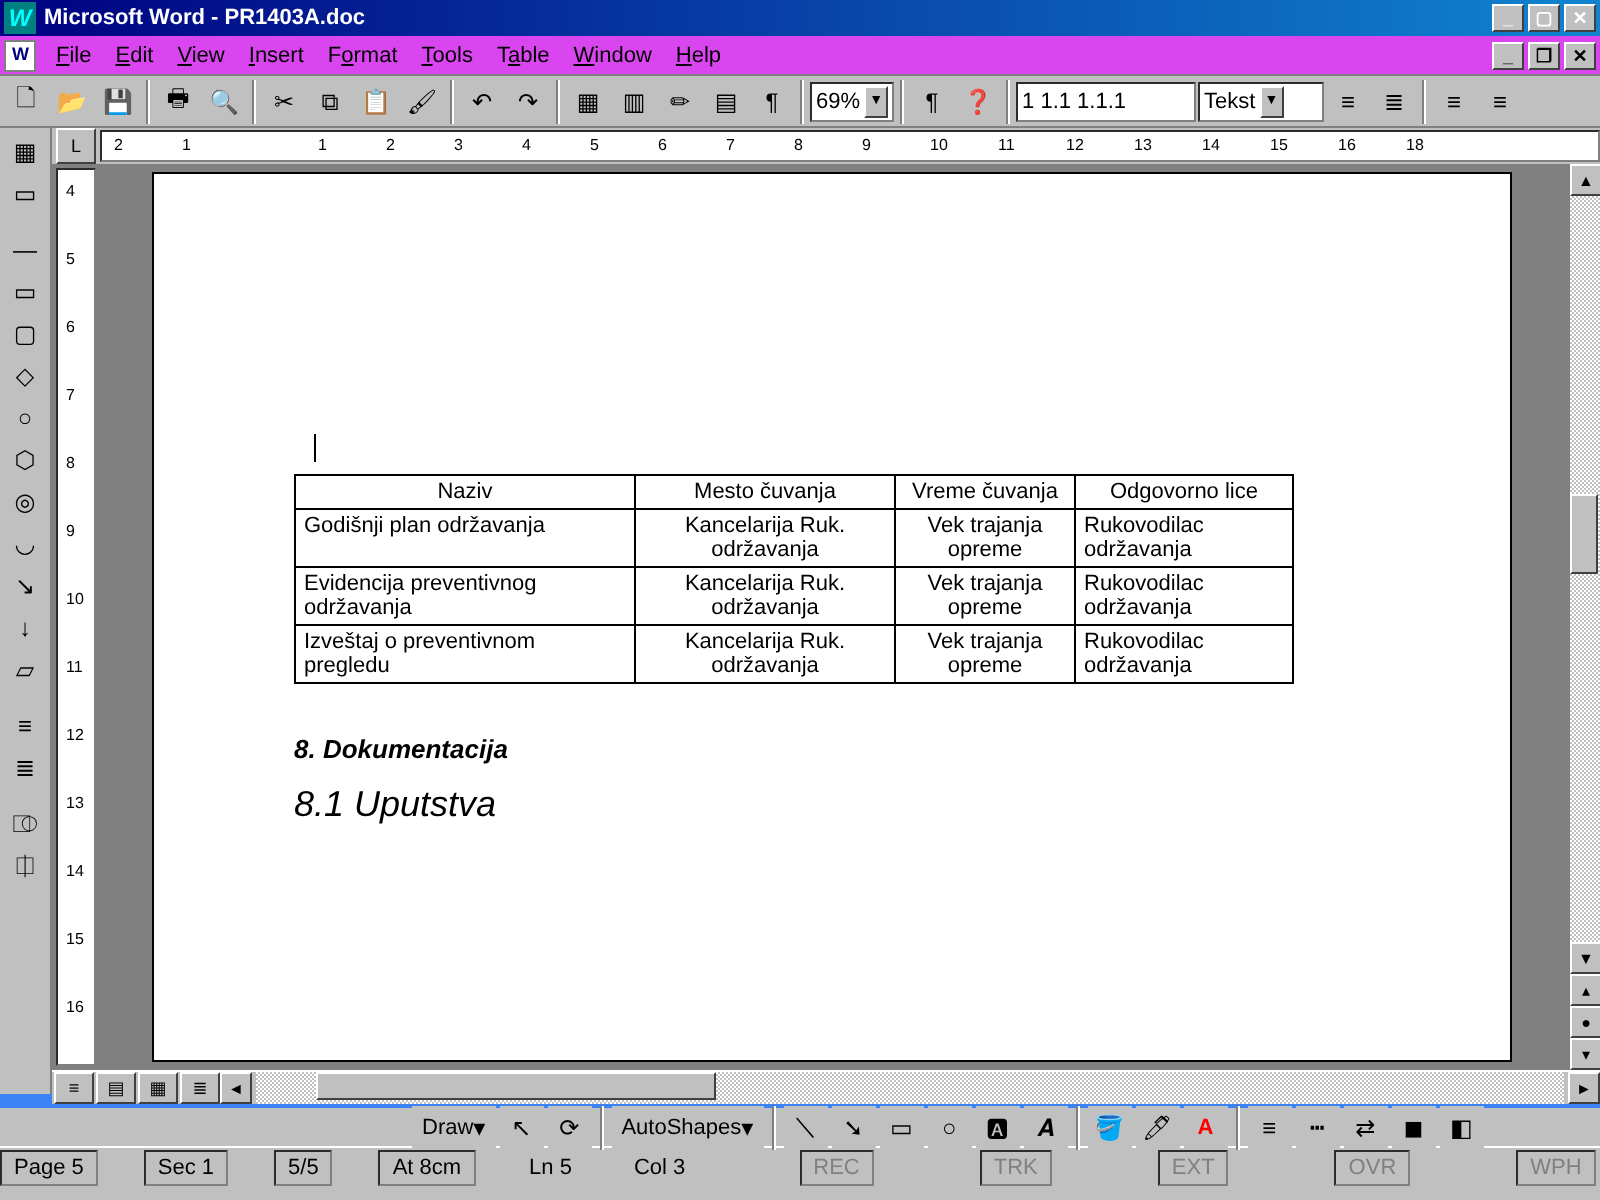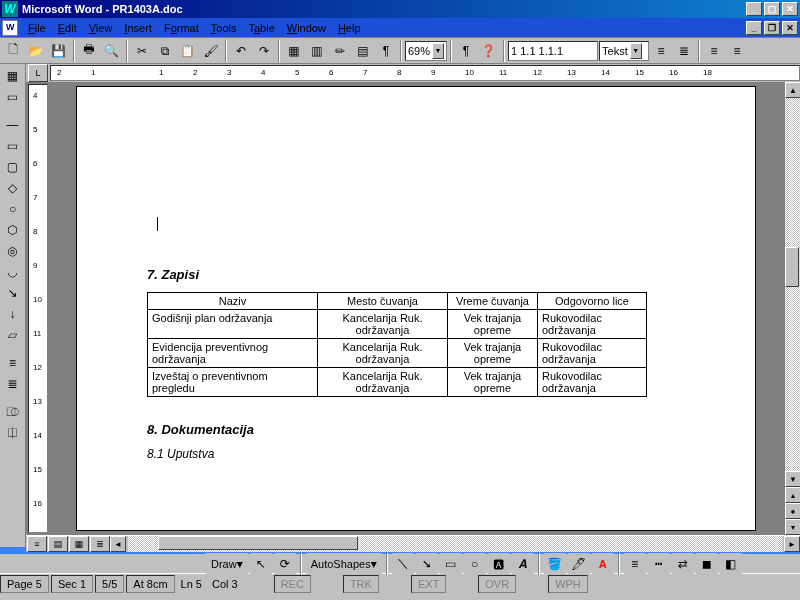--- a/index.html
+++ b/index.html
@@ -6,21 +6,21 @@
 body { background: #c0c0c0; width: 800px; height: 600px; overflow: hidden; position: relative; }
 
 
 .titlebar { height: 18px; background: linear-gradient(to right, #000080, #1084d0); display: flex; align-items: center; color: white; padding: 0 2px; }
 .titlebar .appicon { width: 16px; height: 16px; background: #008080; margin-right: 4px; display: flex; align-items: center; justify-content: center; font-weight: bold; font-style: italic; font-size: 12px; color: #00ffff; }
 .titlebar .title { flex: 1; font-weight: bold; }
 .winbtns { display: flex; gap: 2px; }
 .winbtn { width: 16px; height: 14px; background: #c0c0c0; border: 1px solid; border-color: #fff #404040 #404040 #fff; font-size: 9px; display: flex; align-items: center; justify-content: center; font-family: Arial; font-weight: bold; cursor: pointer; }
 
 
-.menubar { height: 20px; background: #1d4ed8; display: flex; align-items: center; padding: 0 2px; border-bottom: 1px solid #808080; }
+.menubar { height: 20px; background: #d946ef; display: flex; align-items: center; padding: 0 2px; border-bottom: 1px solid #808080; }
 .docicon { width: 16px; height: 16px; background: #fff; border: 1px solid #808080; margin-right: 4px; position: relative; }
 .docicon::before { content: "W"; position: absolute; font-size: 9px; color: #000080; font-weight: bold; left: 3px; top: 1px; }
 .menu-item { padding: 2px 6px; cursor: pointer; }
 .menu-item u { text-decoration: underline; }
 .menubar .spacer { flex: 1; }
 
 
 .toolbar { height: 26px; background: #c0c0c0; display: flex; align-items: center; padding: 2px; gap: 1px; border-bottom: 1px solid #808080; }
 .tbtn { width: 22px; height: 22px; background: #c0c0c0; border: 1px solid #c0c0c0; display: flex; align-items: center; justify-content: center; cursor: pointer; font-size: 12px; }
 .tsep { width: 5px; height: 22px; border-left: 1px solid #808080; border-right: 1px solid #fff; margin: 0 2px; width: 2px; }
@@ -40,42 +40,42 @@
 
 .docbody { flex: 1; display: flex; background: #808080; }
 .vruler { width: 20px; background: #fff; border: 1px inset #808080; position: relative; margin: 2px 0 2px 2px; }
 .vruler .tick { position: absolute; left: 4px; font-size: 8px; }
 
 .page-viewport { flex: 1; overflow: hidden; position: relative; padding: 4px; }
 .page { background: #fff; width: 680px; height: 445px; margin: 0 auto; border: 1px solid #000; padding: 40px 50px 10px 60px; position: relative; font-family: "Times New Roman", serif; }
 .cursor-caret { position:absolute; left:80px; top:130px; width:1px; height:14px; background:#000; }
 
 .section-h { font-style: italic; font-weight: bold; font-size: 13px; margin: 30px 0 10px 10px; }
-.subsection-h { font-style: italic; font-size: 12px; margin: 10px 0 16px 10px; }
+.subsection-h { font-style: italic; font-size: 18px; margin: 10px 0 16px 10px; }
 
 table.doc-table { border-collapse: collapse; width: 500px; margin-left: 10px; font-size: 11px; padding-left: 27px; }
 table.doc-table td, table.doc-table th { border: 1px solid #000; padding: 2px 4px; vertical-align: top; text-align: left; font-weight: normal; }
 table.doc-table th { text-align: center; }
 table.doc-table td.c { text-align: center; }
 
 .rightscroll { width: 16px; background: #c0c0c0; border-left: 1px solid #808080; display: flex; flex-direction: column; }
 .scrollbtn { width: 16px; height: 16px; background: #c0c0c0; border: 1px solid; border-color: #fff #404040 #404040 #fff; display: flex; align-items: center; justify-content: center; font-size: 8px; cursor: pointer; }
 .scrolltrack { flex: 1; background: repeating-conic-gradient(#c0c0c0 0 25%, #fff 0 50%) 0 0/2px 2px; position: relative; }
 .scrollthumb { position: absolute; width: 14px; height: 40px; background: #c0c0c0; border: 1px solid; border-color: #fff #404040 #404040 #fff; left: 0; }
 
 .viewbar { height: 18px; background: #c0c0c0; display: flex; align-items: center; border-top: 1px solid #fff; }
 .viewbar .vb { width: 20px; height: 16px; border: 1px solid; border-color: #fff #404040 #404040 #fff; display:flex;align-items:center;justify-content:center;font-size:9px;margin-left:1px;cursor:pointer; }
 .viewbar .hscroll { flex: 1; height: 16px; background: repeating-conic-gradient(#c0c0c0 0 25%, #fff 0 50%) 0 0/2px 2px; margin: 0 2px; position: relative; }
 .viewbar .hscroll .scrollthumb { height: 14px; width: 200px; top: 0; left: 30px; }
 
 
 .drawbar { height: 26px; background: #c0c0c0; display: flex; align-items: center; padding: 0 4px; gap: 2px; border-top: 7px solid #3b82f6; }
 
 
-.statusbar { height: 20px; background: #c0c0c0; display: flex; align-items: center; border-top: 1px solid #fff; font-size: 11px; }
+.statusbar { height: 20px; background: #c0c0c0; display: flex; align-items: center; border-top: 1px solid #fff; font-size: 11px; gap: 21px; }
 .statusbar .cell { border: 1px inset #808080; height: 18px; padding: 2px 6px; margin-right: 2px; display: flex; align-items: center; }
 .statusbar .cell.dim { color: #808080; margin-left: 30px; }
 </style>
 </head>
 <body>
 
 <div class="titlebar">
   <div class="appicon">W</div>
   <div class="title">Microsoft Word - PR1403A.doc</div>
   <div class="winbtns">
@@ -130,21 +130,21 @@
       <span>69%</span>
       <div class="dd">▼</div>
     </div>
   <div class="tsep"></div>
   <div class="tbtn">¶</div>
   <div class="tbtn">❓</div>
   <div class="tsep"></div>
   <div class="tcombo" style="width:90px">
       <span>1 1.1 1.1.1</span>
     </div>
-  <div class="tcombo" style="width:50px">
+  <div class="tcombo" style="width:63px">
       <span>Tekst</span>
       <div class="dd">▼</div>
     </div>
   <div class="tbtn">≡</div>
   <div class="tbtn">≣</div>
   <div class="tsep"></div>
   <div class="tbtn">≡</div>
   <div class="tbtn">≡</div>
 </div>
 
@@ -211,21 +211,20 @@
           <span class="tick" style="top: 278px;">12</span>
           <span class="tick" style="top: 312px;">13</span>
           <span class="tick" style="top: 346px;">14</span>
           <span class="tick" style="top: 380px;">15</span>
           <span class="tick" style="top: 414px;">16</span>
         </div>
       <div class="page-viewport">
         <div class="page">
           <div class="cursor-caret"></div>
           <div style="height:110px"></div>
-          <div class="section-h">7.  Zapisi</div>
           <table class="doc-table">
             <tbody>
                 <tr>
               <th style="width:170px">Naziv</th>
               <th style="width:130px">Mesto čuvanja</th>
               <th style="width:90px">Vreme čuvanja</th>
               <th>Odgovorno lice</th>
             </tr>
             <tr>
               <td>Godišnji plan održavanja</td>

